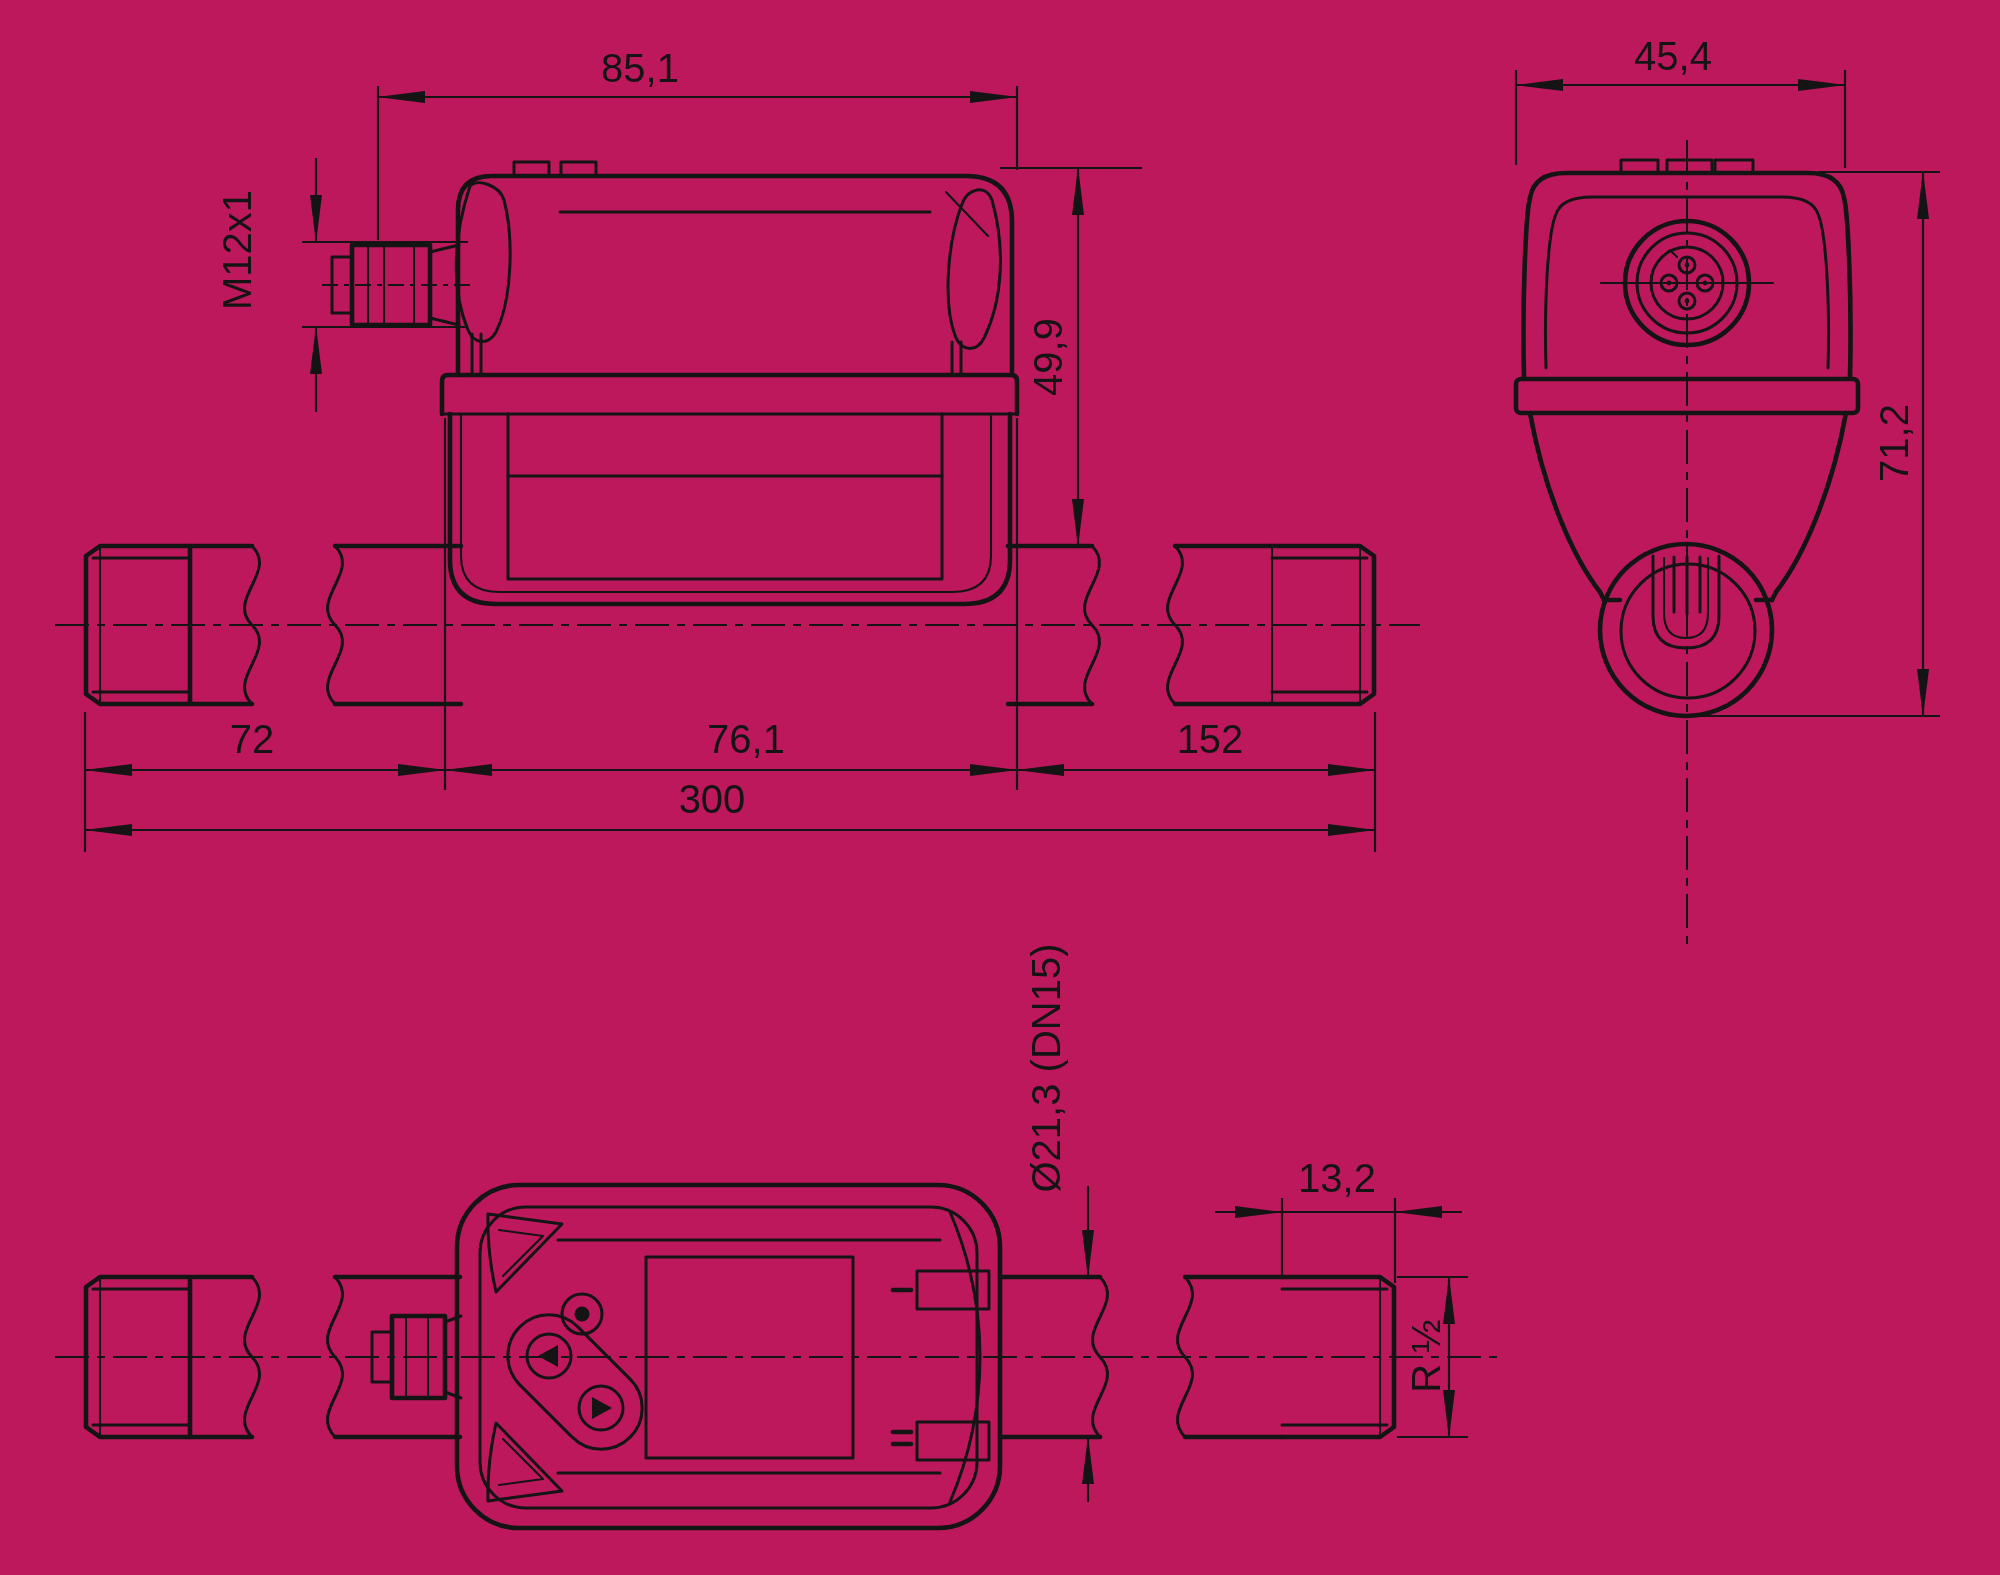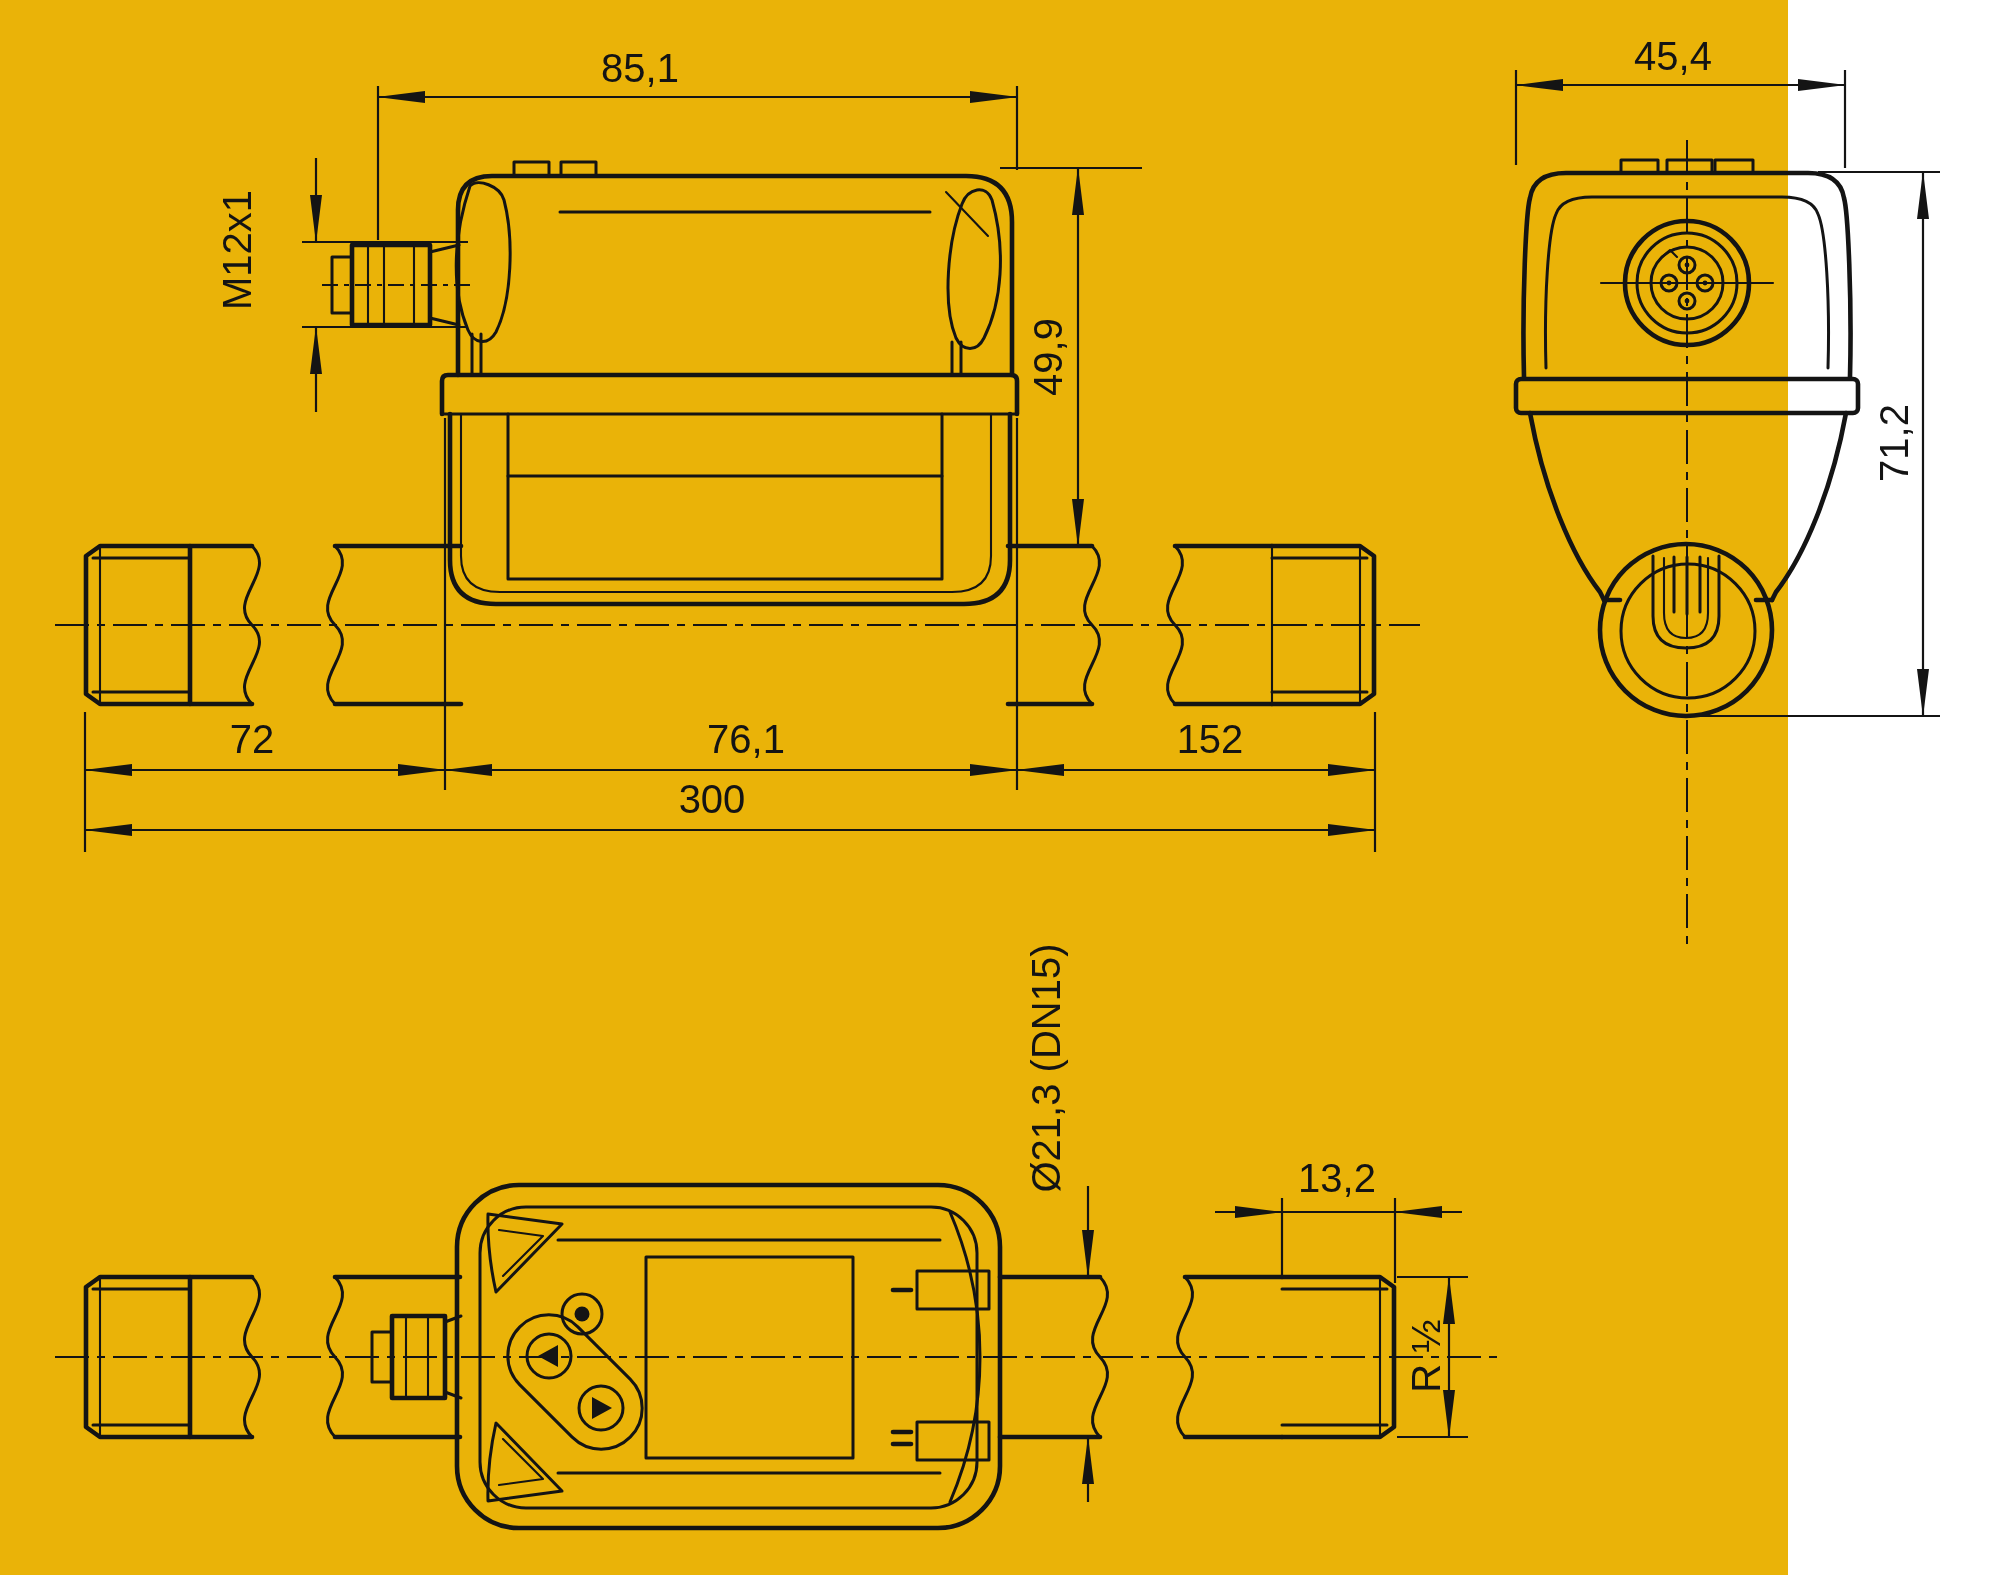--- a/index.html
+++ b/index.html
@@ -1,16 +1,16 @@
 <!DOCTYPE html>
 <html><head>
 <meta charset="utf-8">
 <style>
   html,body{margin:0;padding:0;background:#fff;}
-  .stage{width:1788px;height:1575px;position:relative;background:#eab308;font-family:"Liberation Sans",sans-serif;}
+  .stage{width:2000px;height:1575px;position:relative;background:#be185d;font-family:"Liberation Sans",sans-serif;}
   svg{display:block}
   .hv{fill:none;stroke:#141414;stroke-width:4.6;stroke-linejoin:round;stroke-linecap:round}
   .md{fill:none;stroke:#141414;stroke-width:3;stroke-linejoin:round;stroke-linecap:round}
   .tn{fill:none;stroke:#141414;stroke-width:2.1;stroke-linejoin:round;stroke-linecap:round}
   .dim{fill:none;stroke:#141414;stroke-width:2.2;stroke-linecap:butt}
   .cl{fill:none;stroke:#141414;stroke-width:2;stroke-dasharray:34 8 8 8}
   .cls{fill:none;stroke:#141414;stroke-width:2;stroke-dasharray:16 6 5 6}
   .blk{fill:#141414;stroke:none}
   text{font-family:"Liberation Sans",sans-serif;font-size:40px;fill:#141414}
 </style>

